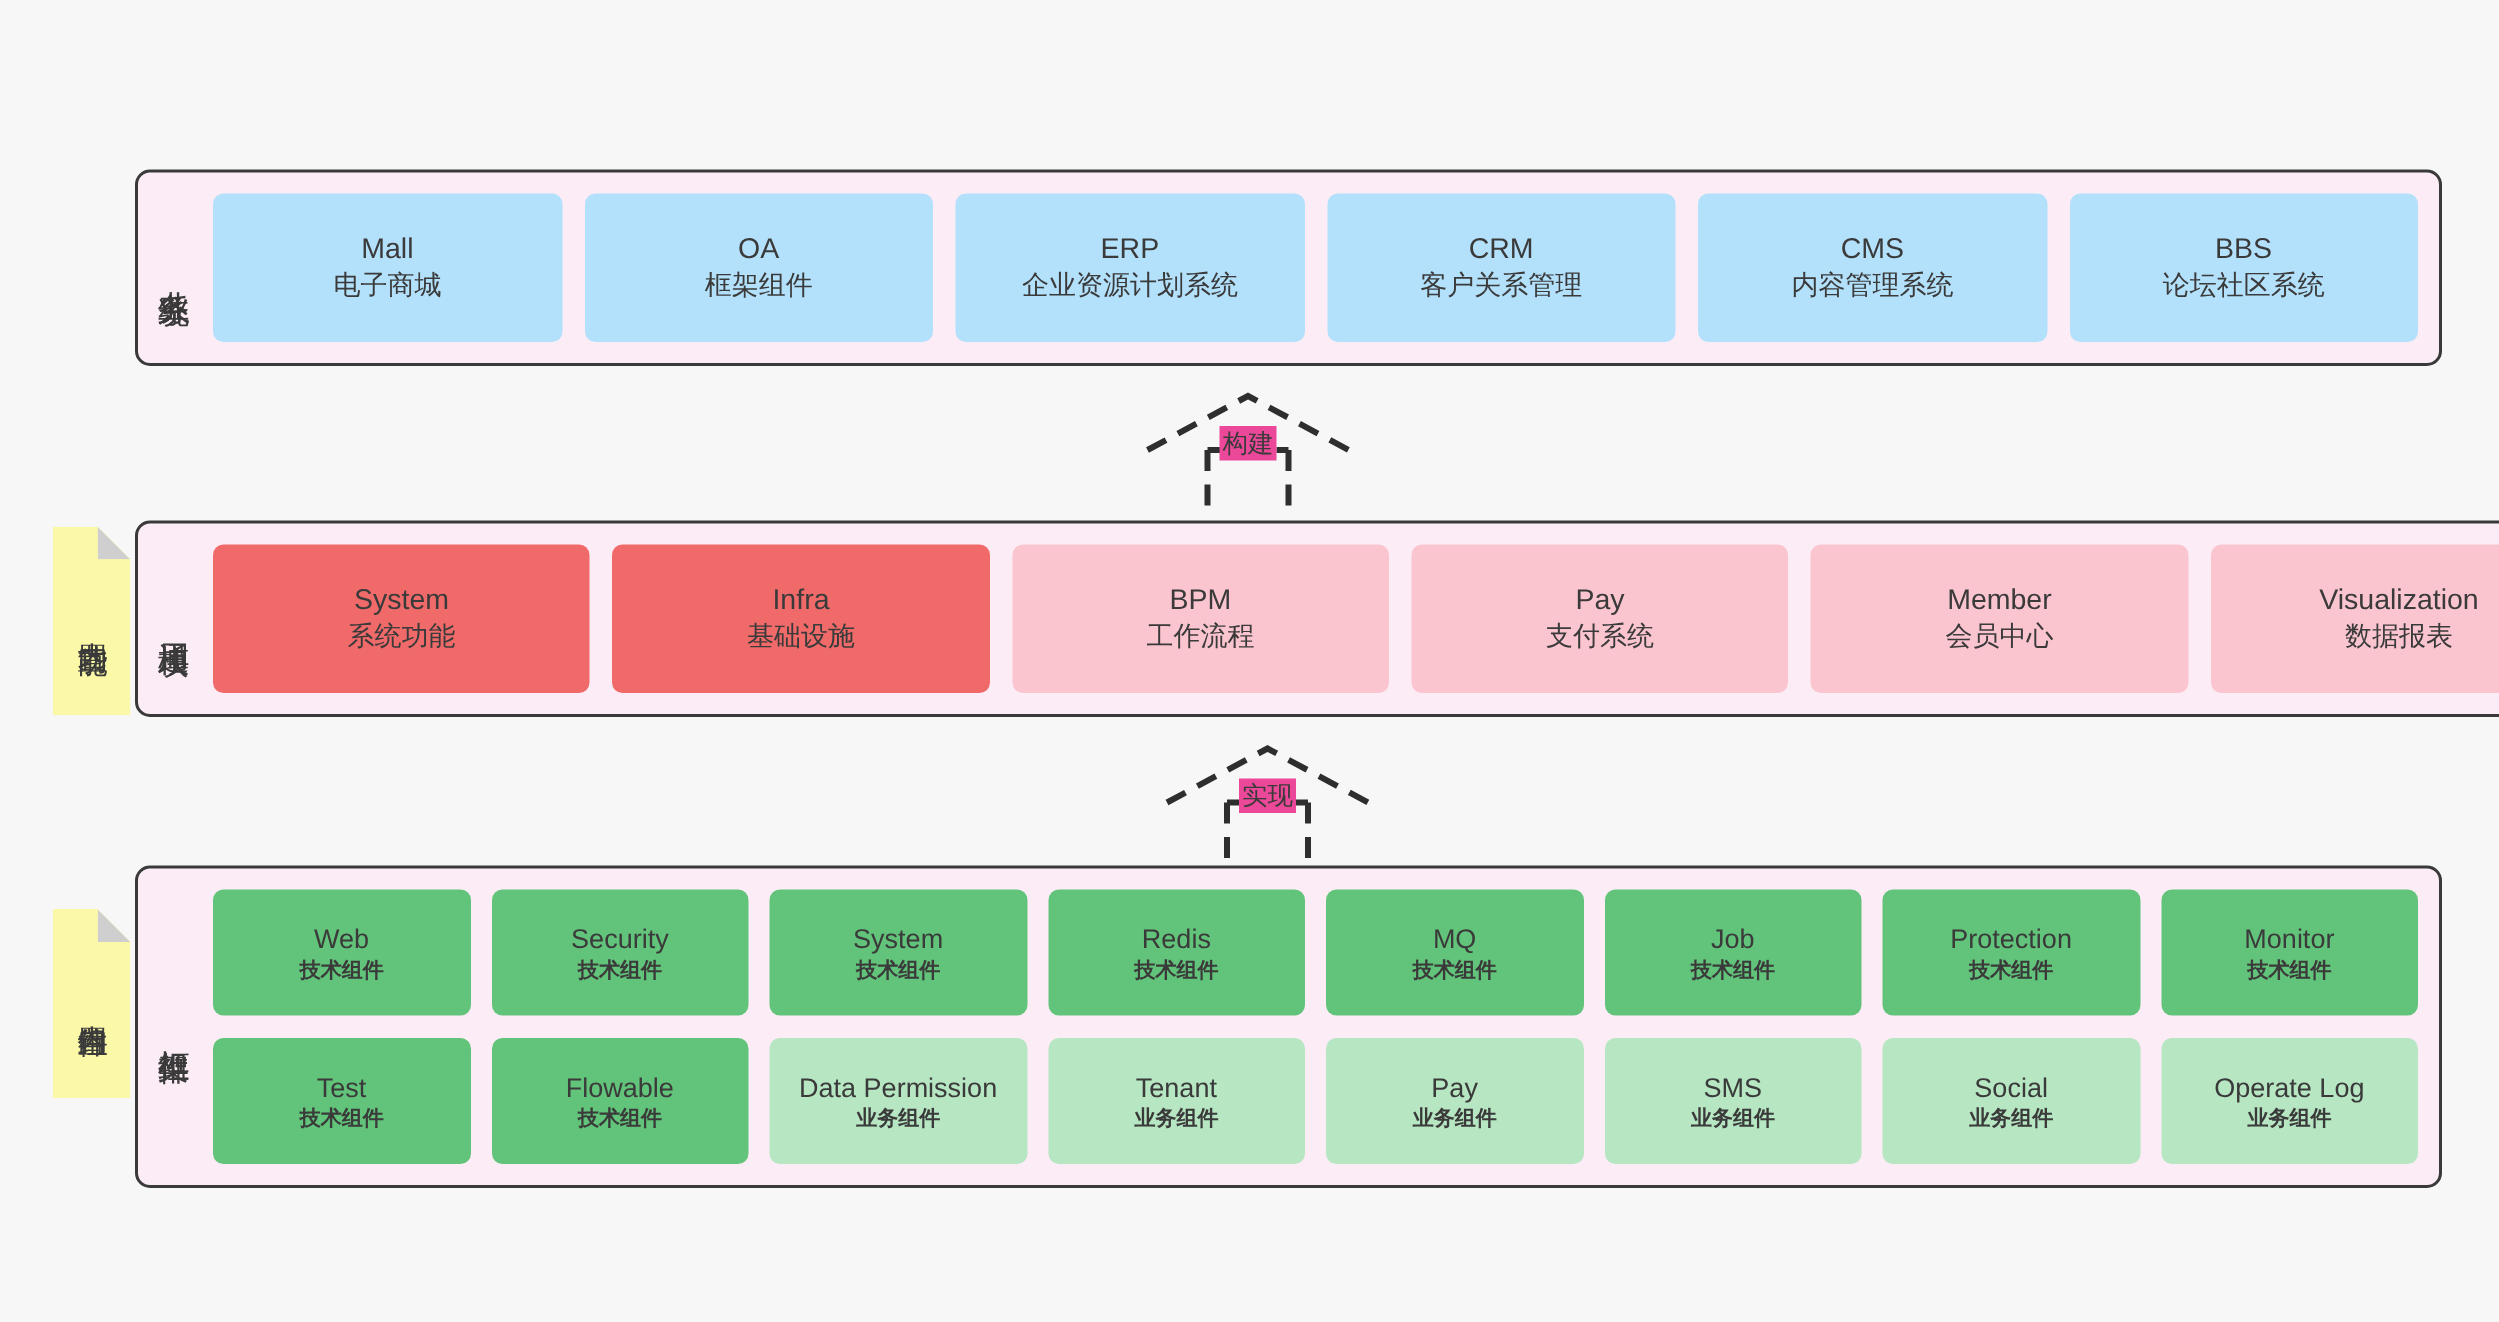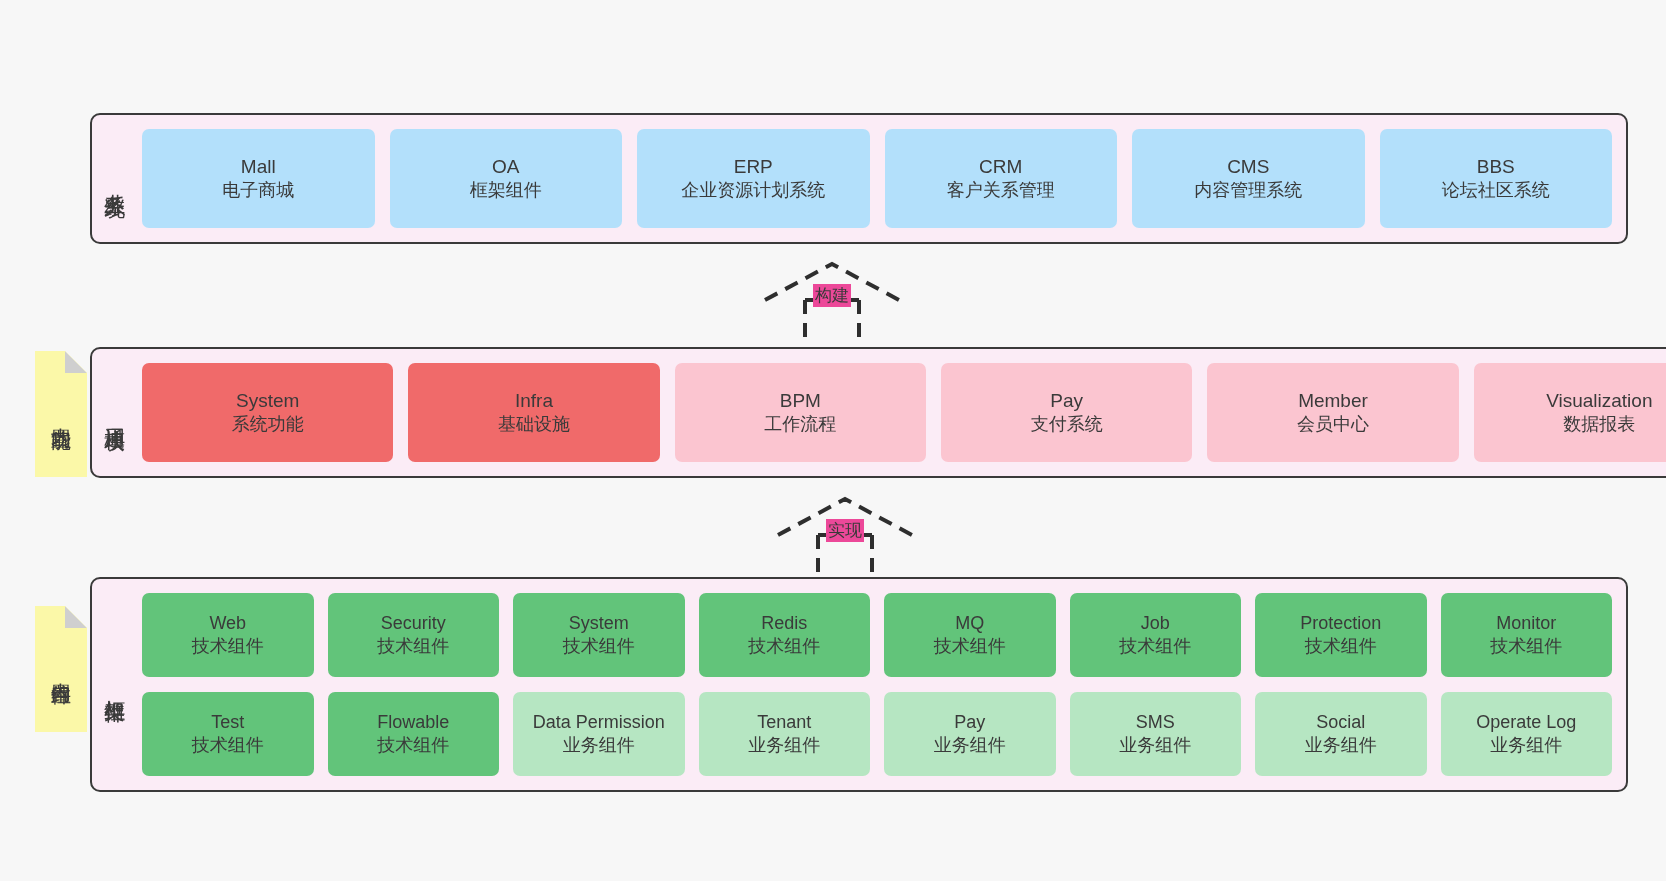--- a/index.html
+++ b/index.html
@@ -84,21 +84,21 @@
     box-sizing: border-box;
     padding: 4px 6px;
   }
   .box .t-en {
     font-size: 19px;
   }
   .box .t-cn {
     font-size: 18px;
   }
   .box.small .t-en { font-size: 18px; }
-  .box.small .t-cn { font-size: 18px; }
+  .box.small .t-cn { font-size: 14px; font-weight: bold; }
 
   .c-blue  { background: #b3e0fb; }
   .c-red   { background: #f06a6a; }
   .c-pink  { background: #fbc5d0; }
   .c-green { background: #62c47a; }
   .c-lgreen{ background: #b6e6c2; }
 
   
   .note {
     position: absolute;

